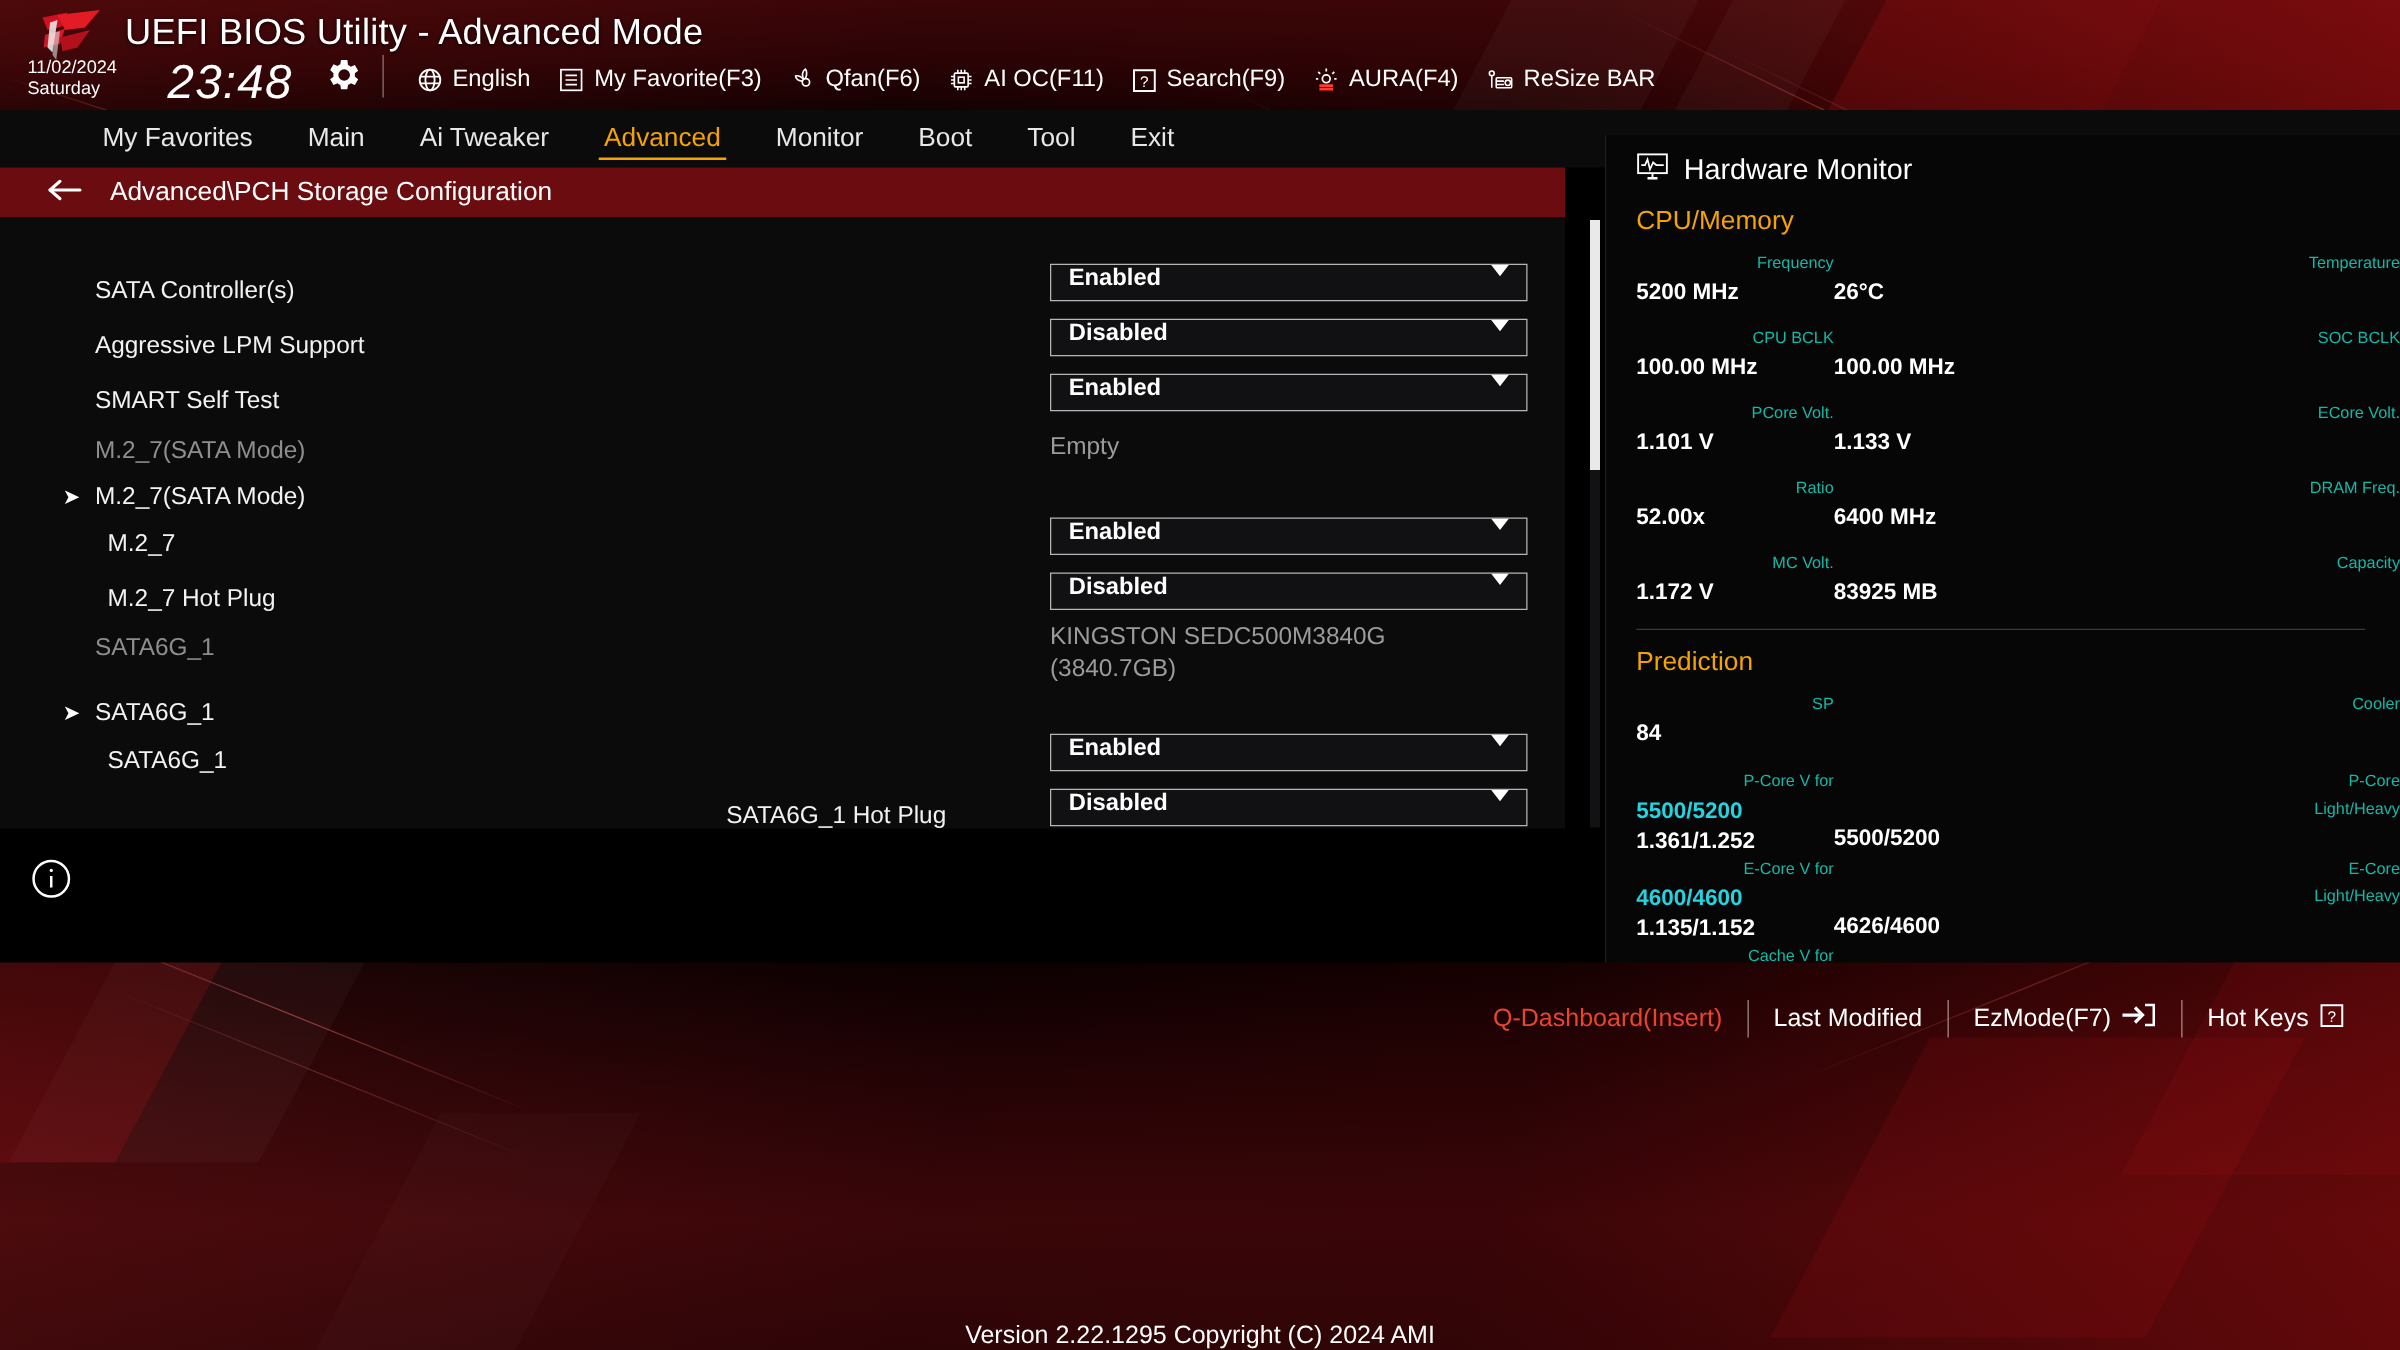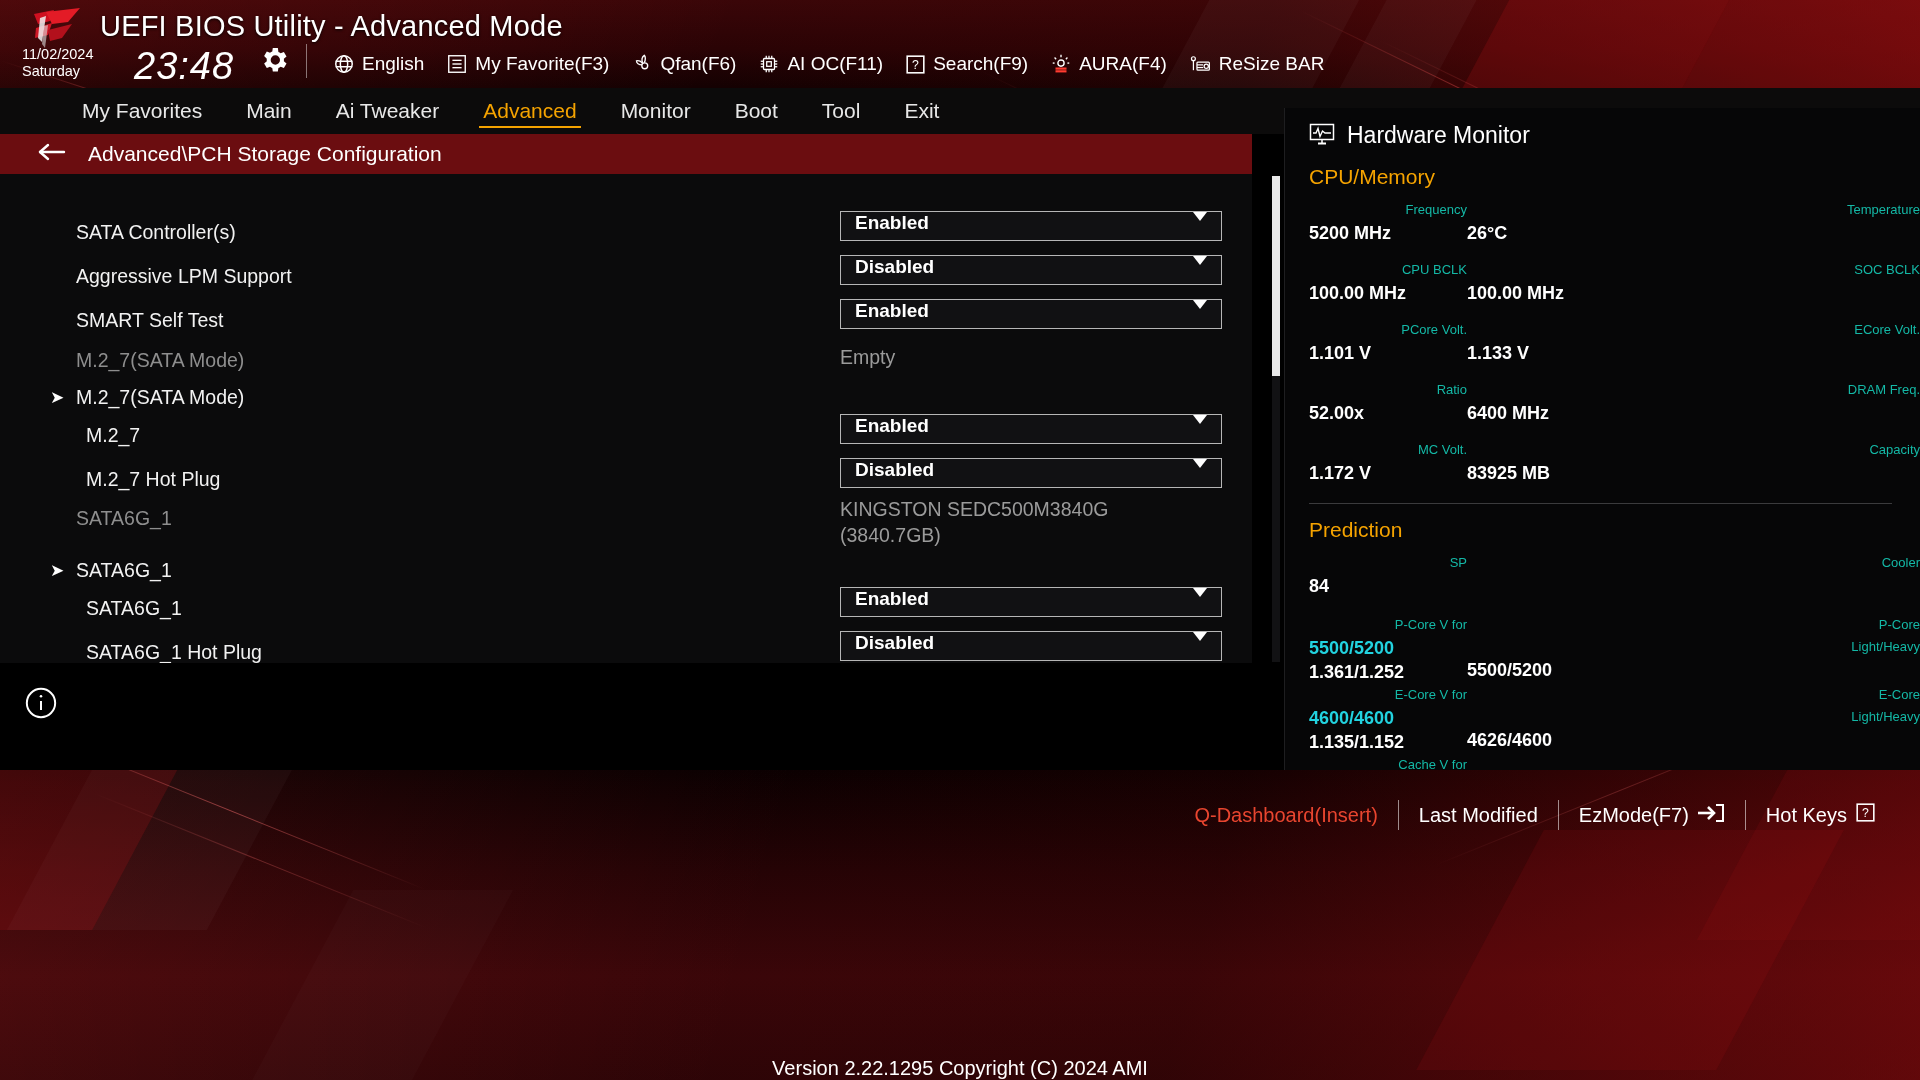--- a/index.html
+++ b/index.html
@@ -354,21 +354,21 @@
     </div>
 
     <div class="row" style="top:414px;padding-left:86px;">
       <span class="label">SATA6G_1</span>
     </div>
     <div class="dd" style="top:413px;">
       <span class="v">Enabled</span>
       <span class="caret"></span>
     </div>
 
-    <div class="row" style="top:458px;padding-left:86px;">
+    <div class="row" style="top:458px;padding-left:86px;justify-content:center;">
       <span class="label">SATA6G_1 Hot Plug</span>
     </div>
     <div class="dd" style="top:457px;">
       <span class="v">Disabled</span>
       <span class="caret"></span>
     </div>
   </div>
 
   <div class="c-scroll-track"></div>
   <div class="c-scroll-thumb"></div>

